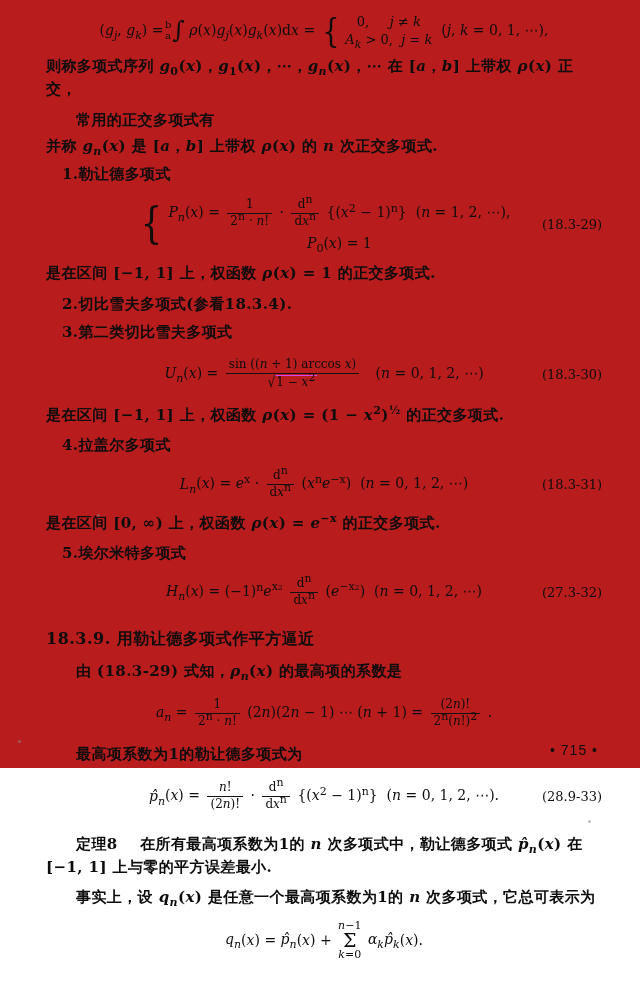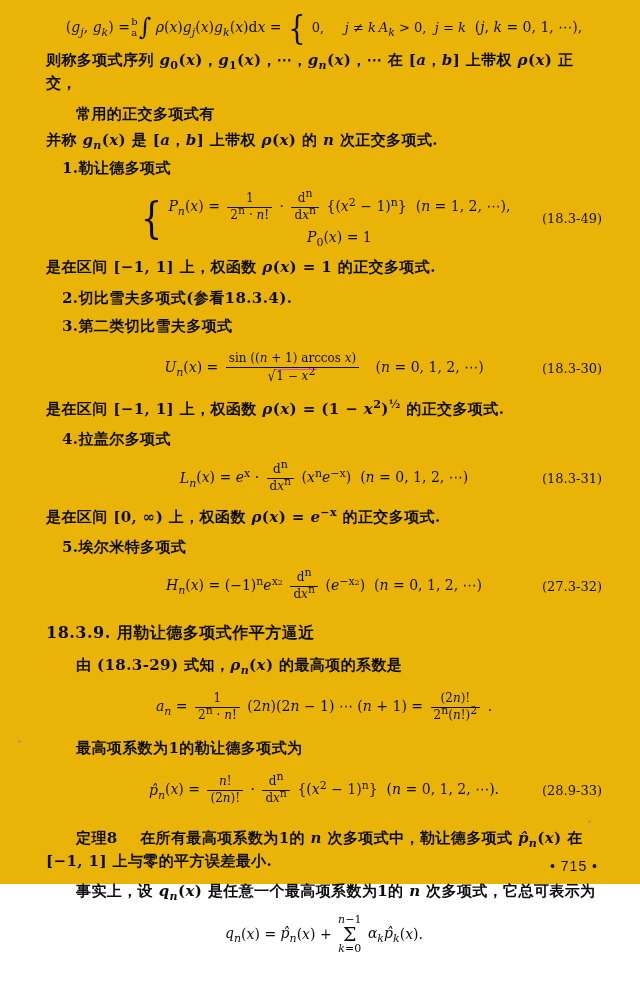--- a/index.html
+++ b/index.html
@@ -11,24 +11,24 @@
     width: 640px;
     height: 988px;
     font-family: "DejaVu Serif", serif;
     color: #0d0d0d;
     position: relative;
     overflow: hidden;
   }
   .page {
     position: relative;
     width: 640px;
-    height: 884px;
+    height: 768px;
     padding: 0;
     
-    background: #eab308;
+    background: #b91c1c;
   }
   .content {
     position: absolute;
     left: 46px;
     top: 10px;
     width: 556px;
   }
   .para {
     font-size: 15px;
     line-height: 1.55;
@@ -172,21 +172,21 @@
     margin-left: -3px;
     margin-right: 1px;
   }
   .cases {
     display: inline-flex;
     align-items: center;
     vertical-align: middle;
   }
   .cases .lines {
     display: inline-flex;
-    flex-direction: row;
+    flex-direction: column;
     gap: 3px;
     font-size: 13px;
   }
 </style>
 </head>
 <body>
 
 <div class="page">
 
   <span class="speck" style="left:18px; top:740px;"></span>
@@ -235,21 +235,21 @@
             <span class="frac"><span class="num">1</span><span class="den">2<span class="sup">n</span> · <i class="v">n</i>!</span></span>
             ·
             <span class="frac"><span class="num">d<span class="sup">n</span></span><span class="den">d<i class="v">x</i><span class="sup">n</span></span></span>
             {(<i class="v">x</i><span class="sup">2</span> − 1)<span class="sup">n</span>} &nbsp;(<i class="v">n</i> = 1, 2, ⋯),
           </span>
           <span>
             <i class="v">P</i><span class="sub">0</span>(<i class="v">x</i>) = 1
           </span>
         </span>
       </div>
-      <span class="eq-num">(18.3-49)</span>
+      <span class="eq-num">(18.3-29)</span>
     </div>
 
     <div class="para">
       是在区间 [−1, 1] 上，权函数 <i class="v">ρ</i>(<i class="v">x</i>) = 1 的正交多项式.
     </div>
 
     <div class="para indent2" style="margin-top:2px;">
       2.切比雪夫多项式(参看18.3.4).
     </div>
 

